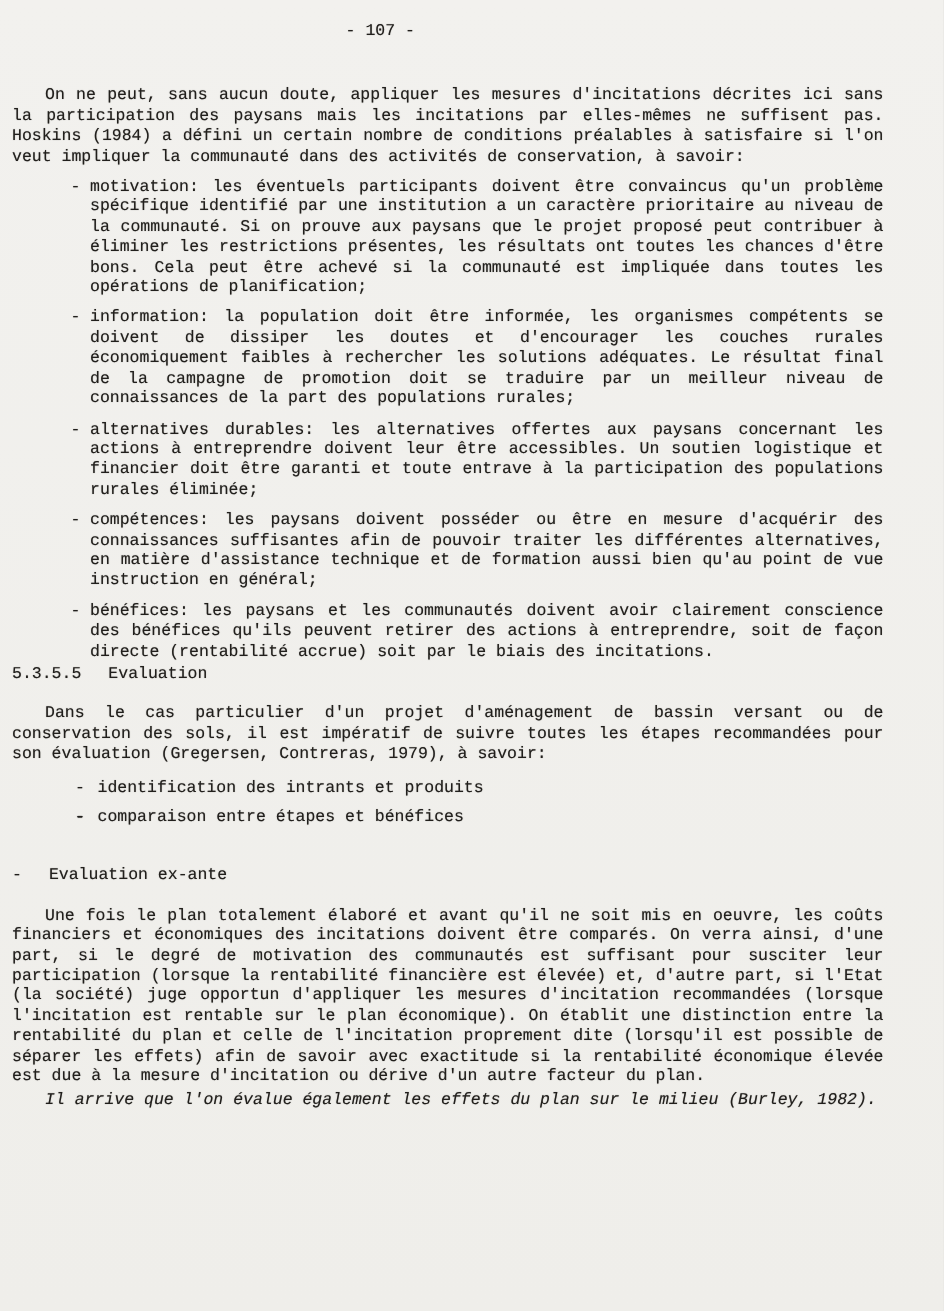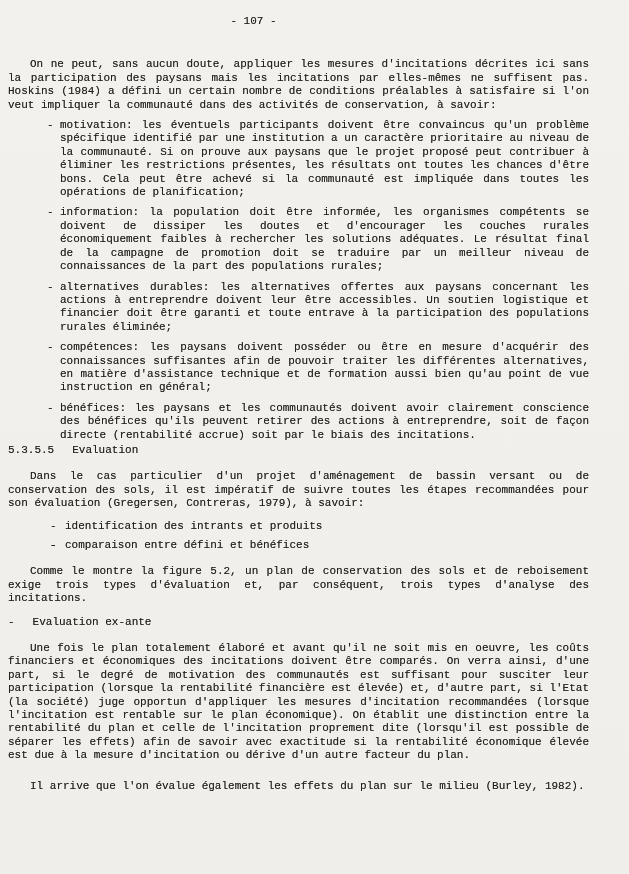--- a/index.html
+++ b/index.html
@@ -12,35 +12,35 @@
     font-size: 11px; line-height: 13.4px;
     color: #211f1c;
     text-shadow: 0 0 0.6px rgba(33,31,28,0.55);
     padding: 15px 40px 0 8px;
   }
   .pagenum { text-align: center; transform: translateX(-45px); margin-bottom: 30px; }
   .para { text-align: justify; }
   .indent { text-indent: 22px; }
   .mt30 { margin-top: 30px; }
   .mt13 { margin-top: 13px; }
-  .mt9  { margin-top: 17px; }
+  .mt9  { margin-top: 3px; font-style: italic; }
   ul { list-style: none; }
   .clist { margin-top: 0; }
   .clist li {
     position: relative; padding-left: 52px; margin-top: 7px;
     text-align: justify; display: block;
   }
   .clist .mk { position: absolute; left: 39px; top: 0; }
   .slist { margin-top: 9px; }
   .slist li { position: relative; padding-left: 57px; margin-top: 6px; }
   .slist li:first-child { margin-top: 0; }
   .slist .mk { position: absolute; left: 42px; top: 0; }
   .heading { margin-top: 2px; }
   .heading .sec-title { margin-left: 18px; }
-  .exante { margin-top: 10px; }
+  .exante { margin-top: 26px; }
   .exante .ex-title { margin-left: 18px; }
 </style>
 </head>
 <body>
 
 <div class="page">
 
   <div class="pagenum">- 107 -</div>
 
   <p class="para indent mt30">On ne peut, sans aucun doute, appliquer les mesures d'incitations décrites ici sans la participation des paysans mais les incitations par elles-mêmes ne suffisent pas. Hoskins (1984) a défini un certain nombre de conditions préalables à satisfaire si l'on veut impliquer la communauté dans des activités de conservation, à savoir:</p>
@@ -80,25 +80,24 @@
       <span>identification des intrants et produits</span>
     </li>
     <li>
       <span class="mk">-</span>
     </li>
     <li>
       <span class="mk">-</span>
     </li>
     <li>
       <span class="mk">-</span>
-      <span>comparaison entre défini et bénéfices</span>
+      <span>comparaison entre étapes et bénéfices</span>
     </li>
   </ul>
 
-  <p class="para indent mt13">Comme le montre la figure 5.2, un plan de conservation des sols et de reboisement exige trois types d'évaluation et, par conséquent, trois types d'analyse des incitations.</p>
 
   <div class="exante">
     <span>-</span><span class="ex-title">Evaluation ex-ante</span>
   </div>
 
   <p class="para indent mt13">Une fois le plan totalement élaboré et avant qu'il ne soit mis en oeuvre, les coûts financiers et économiques des incitations doivent être comparés.  On verra ainsi, d'une part, si le degré de motivation des communautés est suffisant pour susciter leur participation (lorsque la rentabilité financière est élevée) et, d'autre part, si l'Etat (la société) juge opportun d'appliquer les mesures d'incitation recommandées (lorsque l'incitation est rentable sur le plan économique).  On établit une distinction entre la rentabilité du plan et celle de l'incitation proprement dite (lorsqu'il est possible de séparer les effets) afin de savoir avec exactitude  si la rentabilité économique élevée est due à la mesure d'incitation ou dérive d'un autre facteur du plan.</p>
 
   <p class="para indent mt9">Il arrive que l'on évalue également les effets du plan sur le milieu (Burley, 1982).</p>
 
 </div>

